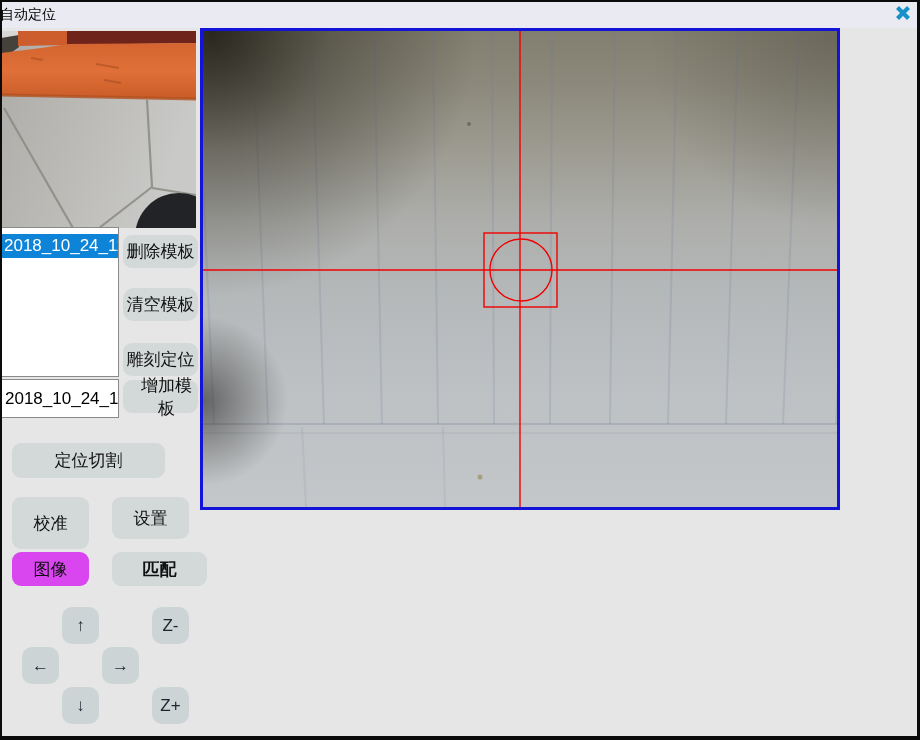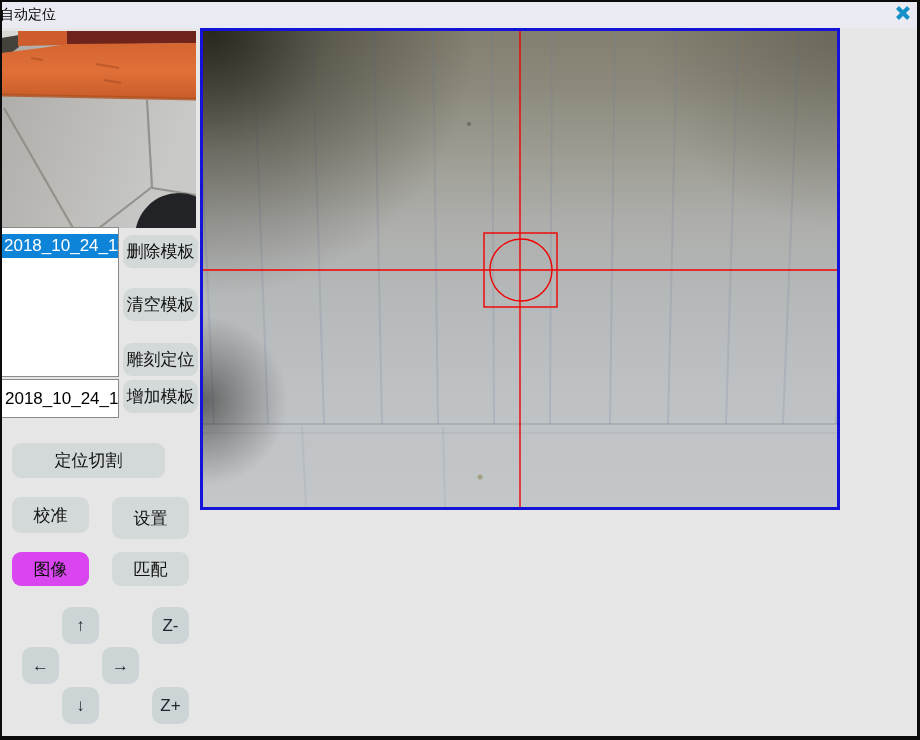--- a/index.html
+++ b/index.html
@@ -129,27 +129,27 @@
 
 <div class="listbox">
   <div class="list-item selected">2018_10_24_11</div>
 </div>
 
 <div class="name-field">2018_10_24_11</div>
 
 <button class="btn tpl-btn" style="top:235px;">删除模板</button>
 <button class="btn tpl-btn" style="top:288px;border-radius:11px;">清空模板</button>
 <button class="btn tpl-btn" style="top:343px;">雕刻定位</button>
-<button class="btn tpl-btn" style="top:380px;">增加模板</button>
+<button class="btn tpl-btn" style="top:380px;padding-left:12px;">增加模板</button>
 
 <button class="btn" style="left:12px;top:443px;width:153px;height:35px;">定位切割</button>
-<button class="btn" style="left:12px;top:497px;width:77px;height:36px;">校准</button>
+<button class="btn" style="left:12px;top:497px;width:77px;height:52px;">校准</button>
 <button class="btn" style="left:112px;top:497px;width:77px;height:42px;">设置</button>
 <button class="btn red" style="left:12px;top:552px;width:77px;height:34px;">图像</button>
-<button class="btn" style="left:112px;top:552px;width:77px;height:34px;">匹配</button>
+<button class="btn" style="left:112px;top:552px;width:95px;height:34px;font-weight:bold;">匹配</button>
 
 <button class="jog" style="left:62px;top:607px;">
     <span>↑</span>
   </button>
 <button class="jog" style="left:152px;top:607px;">Z-</button>
 <button class="jog" style="left:22px;top:647px;">
     <span>←</span>
   </button>
 <button class="jog" style="left:102px;top:647px;">
     <span>→</span>

